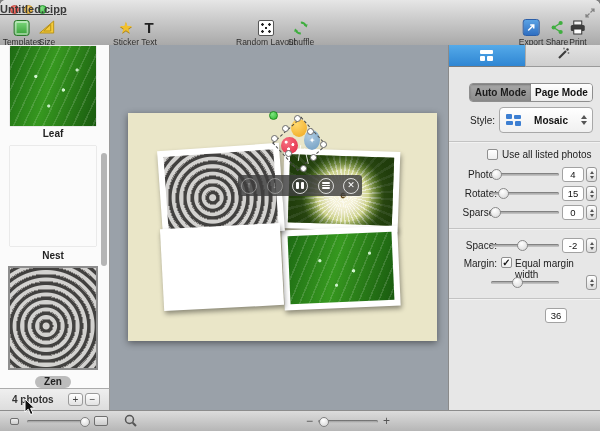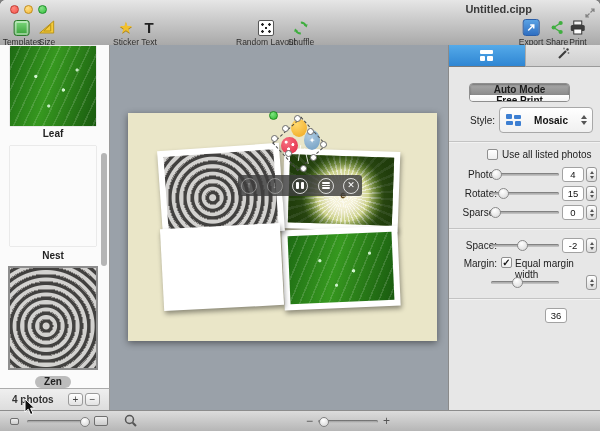--- a/index.html
+++ b/index.html
@@ -7,21 +7,21 @@
        -webkit-font-smoothing:antialiased;}
   .abs{position:absolute;}
 
   
   .titlebar{position:absolute;left:0;top:0;width:600px;height:18px;
     background:linear-gradient(#e6e6e6,#cdcdcd);}
   .traffic{position:absolute;top:5px;width:9px;height:9px;border-radius:50%;box-sizing:border-box;}
   .tl-red{left:10px;background:radial-gradient(circle at 35% 30%,#ff8a80,#f55249);border:0.5px solid #c13c34;}
   .tl-yellow{left:24px;background:radial-gradient(circle at 35% 30%,#ffe08a,#f4b630);border:0.5px solid #c08c1e;}
   .tl-green{left:38px;background:radial-gradient(circle at 35% 30%,#8ae08a,#2fc13a);border:0.5px solid #1f8f2a;}
-  .win-title{position:absolute;left:0;top:3px;width:532px;text-align:right;font-size:11px;color:#3a3a3a;font-weight:bold;}
+  .win-title{position:absolute;left:0;top:3px;width:532px;text-align:left;font-size:11px;color:#3a3a3a;font-weight:bold;text-decoration:underline;}
   .fullscreen{position:absolute;right:5px;top:4px;opacity:.75;}
   .toolbar{position:absolute;left:0;top:18px;width:600px;height:27px;
     background:linear-gradient(#cdcdcd,#a9a9a9);border-bottom:1px solid #767676;}
   .titem{position:absolute;top:1px;transform:translateX(-50%);text-align:center;cursor:default;}
   .ticon{height:17px;display:flex;align-items:center;justify-content:center;}
   .tlabel{font-size:8.5px;color:#2e2e2e;white-space:nowrap;margin-top:1px;}
   .icon-templates{width:14px;height:14px;border-radius:3px;background:linear-gradient(#7ed87e,#37a037);
     border:1px solid #2a7a2a;box-shadow:inset 0 0 0 2px rgba(255,255,255,.45);}
   .icon-text-t{font-size:15px;font-weight:bold;color:#222;line-height:15px;}
   .icon-sticker-star{font-size:16px;color:#f2c02e;line-height:16px;text-shadow:0 1px 0 #a8821a;}
@@ -102,22 +102,22 @@
   .handle-green{position:absolute;left:269px;top:111px;width:9px;height:9px;border-radius:50%;z-index:26;
     background:radial-gradient(circle at 35% 30%,#7fe67f,#2bb52b);border:1px solid #1f8a1f;box-sizing:border-box;}
 
   
   .rpanel{position:absolute;left:448px;top:45px;width:152px;height:365px;background:#e7e7e7;border-left:1px solid #8a8a8a;box-sizing:border-box;}
   .rtab{position:absolute;top:0;height:22px;display:flex;align-items:center;justify-content:center;box-sizing:border-box;}
   .rtab-active{left:0;width:76px;background:linear-gradient(#55aae9,#2f86d3);border-bottom:1px solid #7a7a7a;}
   .rtab-idle{left:76px;width:75px;background:linear-gradient(#e2e2e2,#cfcfcf);border-bottom:1px solid #9a9a9a;border-left:1px solid #aaa;}
   .glyph-layout{position:relative;width:15px;height:11px;}
   .glyph-layout i{position:absolute;background:#fff;border-radius:1px;}
-  .seg{position:absolute;left:20px;top:38px;width:101px;height:19px;border:1px solid #8e8e8e;border-radius:4px;
-    overflow:hidden;display:flex;box-sizing:border-box;font-size:10px;font-weight:bold;flex-direction:column;}
+  .seg{position:absolute;left:20px;top:38px;width:124px;height:19px;border:1px solid #8e8e8e;border-radius:4px;
+    overflow:hidden;display:flex;box-sizing:border-box;font-size:10px;font-weight:bold;}
   .seg div{flex:1;display:flex;align-items:center;justify-content:center;}
   .seg-on{background:linear-gradient(#a9a9a9,#8b8b8b);color:#1c1c1c;box-shadow:inset 0 1px 2px rgba(0,0,0,.3);}
   .seg-off{background:linear-gradient(#fff,#ebebeb);color:#111;}
   .rp-label{position:absolute;font-size:10px;color:#222;text-align:right;}
   .dropdown{position:absolute;left:50px;top:62px;width:94px;height:26px;background:linear-gradient(#fff,#f0f0f0);
     border:1px solid #a8a8a8;border-radius:4px;box-sizing:border-box;display:flex;align-items:center;}
   .mosaic-glyph{position:relative;width:15px;height:12px;margin-left:6px;}
   .mosaic-glyph i{position:absolute;background:#3d7fd2;border-radius:1px;}
   .dd-text{flex:1;text-align:center;font-size:10px;font-weight:bold;color:#111;}
   .dd-arrows{margin-right:5px;display:flex;flex-direction:column;gap:2px;}
@@ -324,21 +324,21 @@
             <line x1="3" y1="11" x2="10" y2="4" stroke="#3c3c3c" stroke-width="2.2"></line>
             <circle cx="11.5" cy="2.5" r="1.2" fill="#3c3c3c"></circle>
             <circle cx="12.5" cy="6" r="0.9" fill="#7a7a7a"></circle>
             <circle cx="8" cy="1.5" r="0.9" fill="#7a7a7a"></circle>
           </svg>
       </span>
     </div>
 
     <div class="seg">
       <div class="seg-on">Auto Mode</div>
-      <div class="seg-off">Free Print</div>
+      <div class="seg-off">Page Mode</div>
     </div>
 
     <div class="rp-label" style="left:8px;top:70px;width:38px;">Style:</div>
     <div class="dropdown">
       <span class="mosaic-glyph">
         <i style="left:0;top:0;width:6px;height:5px;"></i>
         <i style="left:8px;top:1px;width:7px;height:4px;"></i>
         <i style="left:0;top:7px;width:7px;height:4px;"></i>
         <i style="left:9px;top:7px;width:6px;height:5px;"></i>
       </span>

